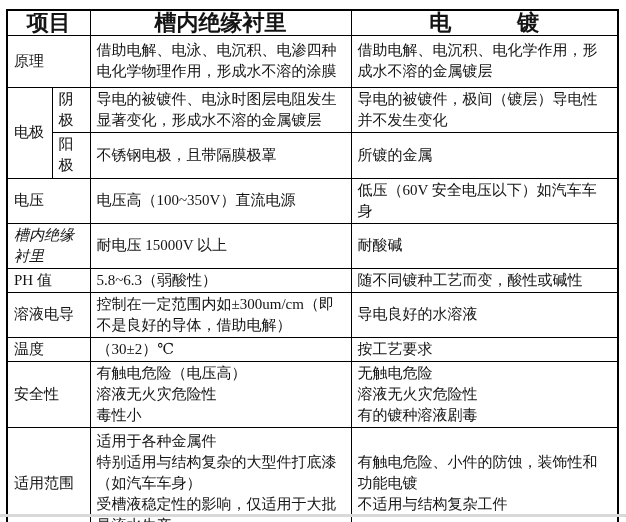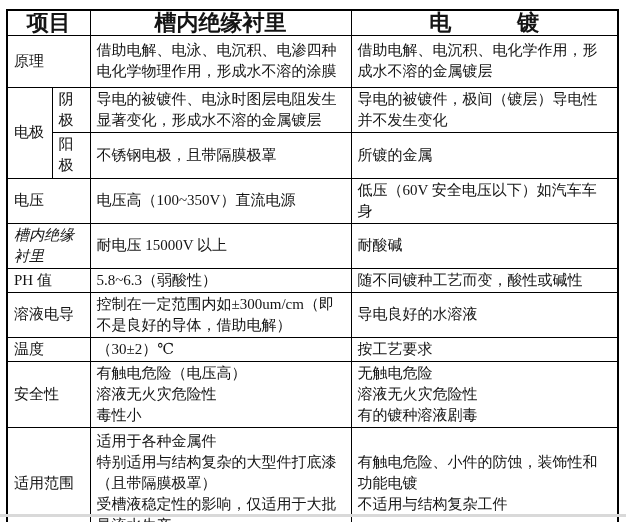--- a/index.html
+++ b/index.html
@@ -141,21 +141,21 @@
         <div>无触电危险</div>
         <div>溶液无火灾危险性</div>
         <div>有的镀种溶液剧毒</div>
       </td>
     </tr>
 
     <tr class="h114">
       <td colspan="2" class="lbl">适用范围</td>
       <td>
         <div>适用于各种金属件</div>
-        <div>特别适用与结构复杂的大型件打底漆（且带隔膜极罩）</div>
+        <div>特别适用与结构复杂的大型件打底漆（如汽车车身）</div>
         <div>受槽液稳定性的影响，仅适用于大批量流水生产</div>
       </td>
       <td>
         <div>有触电危险、小件的防蚀，装饰性和功能电镀</div>
         <div>不适用与结构复杂工件</div>
       </td>
     </tr>
   </tbody>
     </table>
 </div>

